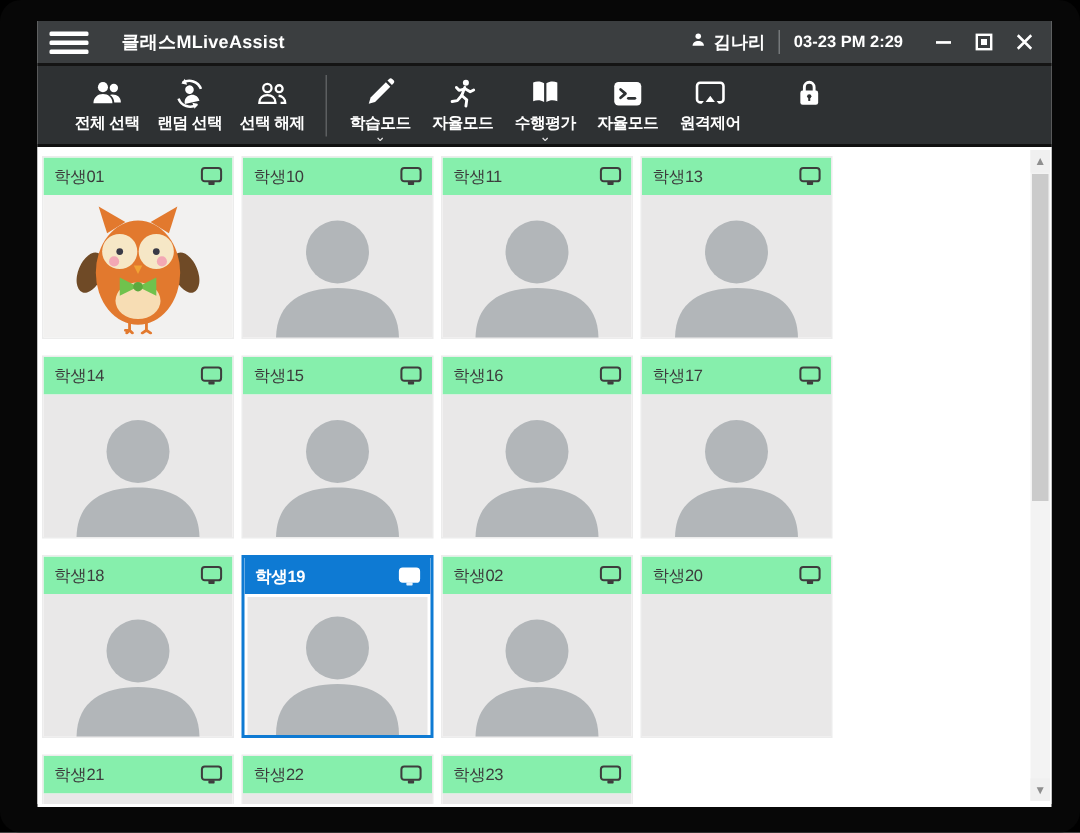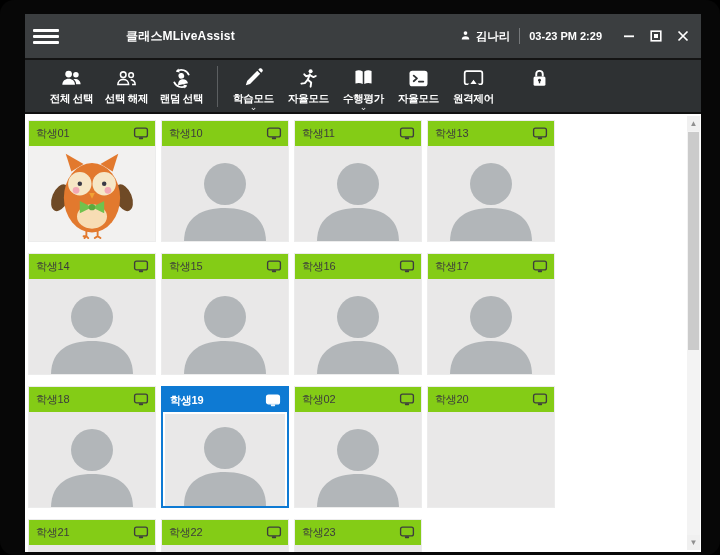--- a/index.html
+++ b/index.html
@@ -6,22 +6,22 @@
   html,body { width:720px; height:555px; background:#000; overflow:hidden;
     font-family:"Liberation Sans", sans-serif; }
   .canvas { position:relative; width:720px; height:555px; background:#070707;
     border-radius:14px; overflow:hidden; }
 
   
   .window { position:absolute; left:25px; top:14px; width:676px; height:524px;
     background:#fff; }
 
   
-  .titlebar { height:46px; background:#3b3e40; border-bottom:2px solid #141414;
-    display:flex; align-items:center; padding:0 8px; color:#fff;gap:45px; }
+  .titlebar { height:30px; background:#3b3e40; border-bottom:2px solid #141414;
+    display:flex; align-items:center; padding:0 8px; color:#fff; }
   .hamburger { width:26px; height:20px; display:flex; flex-direction:column;
     justify-content:center; gap:3px; cursor:pointer; margin-right:22px; }
   .hamburger i { display:block; height:3px; background:#fff; border-radius:1px; }
   .app-title { font-size:12px; font-weight:bold; letter-spacing:.2px; }
   .tb-right { margin-left:auto; display:flex; align-items:center; gap:7px; }
   .user-chip { display:flex; align-items:center; gap:4px; font-size:11.5px; font-weight:bold; }
   .user-chip svg { width:13px; height:13px; fill:#fff; }
   .tb-sep { width:1px; height:16px; background:#75787a; margin:0 2px; }
   .datetime { font-size:11px; font-weight:bold; margin-right:10px; white-space:nowrap; }
   .winbtn { width:20px; height:20px; display:flex; align-items:center; justify-content:center; cursor:pointer; }
@@ -40,21 +40,21 @@
   .tool-chevron { font-size:9px; line-height:7px; height:7px; color:#e8e8e8; }
   .tool-divider { width:1px; background:#5c5f61; margin:3px 8px 4px 8px; }
 
   
   .content { position:relative; height:438px; background:#fff; overflow:hidden; }
   .grid { position:absolute; left:3px; top:6px; display:grid;
     grid-template-columns:repeat(4,128px); grid-auto-rows:122px; gap:11px 5px; }
 
   .tile { background:#fff; border:1px solid #ececec; cursor:pointer; overflow:hidden; }
   .tile-header { height:25px; display:flex; align-items:center; justify-content:space-between;
-    padding:0 6px 0 7px; background:#84cc16; }
+    padding:0 6px 0 7px; background:#86efac; }
   .tile-name { font-size:11px; color:#3c3c3c; letter-spacing:-.2px; }
   .monitor-ic svg { width:16px; height:13px; display:block; }
   .monitor-ic .scr { fill:none; stroke:#3d3d3d; stroke-width:1.7; }
   .monitor-ic .std { fill:#3d3d3d; }
   .tile-body { height:96px; background:#e9e8e8; position:relative; }
   .tile-body svg.silhouette { position:absolute; left:50%; bottom:0; transform:translateX(-50%);
     width:106px; height:84px; }
   .tile-body svg.owl { position:absolute; left:50%; bottom:3px; transform:translateX(-50%);
     width:96px; height:90px; }
   .tile-body.owl-bg { background:#f2f1f0; }
@@ -124,43 +124,43 @@
     <circle cx="16.6" cy="8" r="2.9"></circle>
     <path d="M15.2 12.6c3.6-.2 6.3 1.9 6.3 5.4h-4.6c-.2-2.2-1.2-4.2-3-5.1z"></path>
     <circle cx="9" cy="7.4" r="3.5"></circle>
     <path d="M2.4 18.6c0-4.1 3-6.4 6.6-6.4s6.6 2.3 6.6 6.4z"></path>
   </svg>
           </div>
           <div class="tool-label">전체 선택</div>
         </div>
         <div class="tool-btn">
           <div class="tool-icon">
-            <svg viewBox="0 0 24 24" fill="none" stroke="#fff" stroke-width="1.6">
-    <circle cx="8.6" cy="8" r="2.9"></circle>
-    <path d="M3 18.3c0-3.4 2.5-5.4 5.6-5.4s5.6 2 5.6 5.4z"></path>
-    <circle cx="16.8" cy="8.5" r="2.4"></circle>
-    <path d="M16.4 13.4c2.6.3 4.6 2.1 4.6 4.9h-3.2"></path>
-  </svg>
-          </div>
-          <div class="tool-label">선택 해제</div>
-        </div>
-        <div class="tool-btn">
-          <div class="tool-icon">
             <svg viewBox="0 0 24 24" fill="#fff">
     <g transform="rotate(-12 12 12)">
       <circle cx="12.4" cy="9.2" r="3"></circle>
       <path d="M7.2 18.2c0-3.3 2.4-5.3 5.2-5.3s5.2 2 5.2 5.3z"></path>
     </g>
     <path d="M19.8 8.6A8.6 8.6 0 0 0 7 4.4" fill="none" stroke="#fff" stroke-width="1.8"></path>
     <path d="M8.6 1.6 6.2 4.9l4 .8z"></path>
     <path d="M4.2 15.4a8.6 8.6 0 0 0 12.8 4.2" fill="none" stroke="#fff" stroke-width="1.8"></path>
     <path d="M15.4 22.4l2.4-3.3-4-.8z"></path>
   </svg>
           </div>
           <div class="tool-label">랜덤 선택</div>
+        </div>
+        <div class="tool-btn">
+          <div class="tool-icon">
+            <svg viewBox="0 0 24 24" fill="none" stroke="#fff" stroke-width="1.6">
+    <circle cx="8.6" cy="8" r="2.9"></circle>
+    <path d="M3 18.3c0-3.4 2.5-5.4 5.6-5.4s5.6 2 5.6 5.4z"></path>
+    <circle cx="16.8" cy="8.5" r="2.4"></circle>
+    <path d="M16.4 13.4c2.6.3 4.6 2.1 4.6 4.9h-3.2"></path>
+  </svg>
+          </div>
+          <div class="tool-label">선택 해제</div>
         </div>
         <div class="tool-divider"></div>
         <div class="tool-btn">
           <div class="tool-icon">
             <svg viewBox="0 0 24 24" fill="#fff">
     <path d="M4 20l1.3-4.4L15.9 5l3.1 3.1L8.4 18.7 4 20z"></path>
     <path d="M17 3.9l1.2-1.2c.6-.6 1.5-.6 2.1 0l1 1c.6.6.6 1.5 0 2.1L20.1 7 17 3.9z"></path>
   </svg>
           </div>
           <div class="tool-label">학습모드</div>

